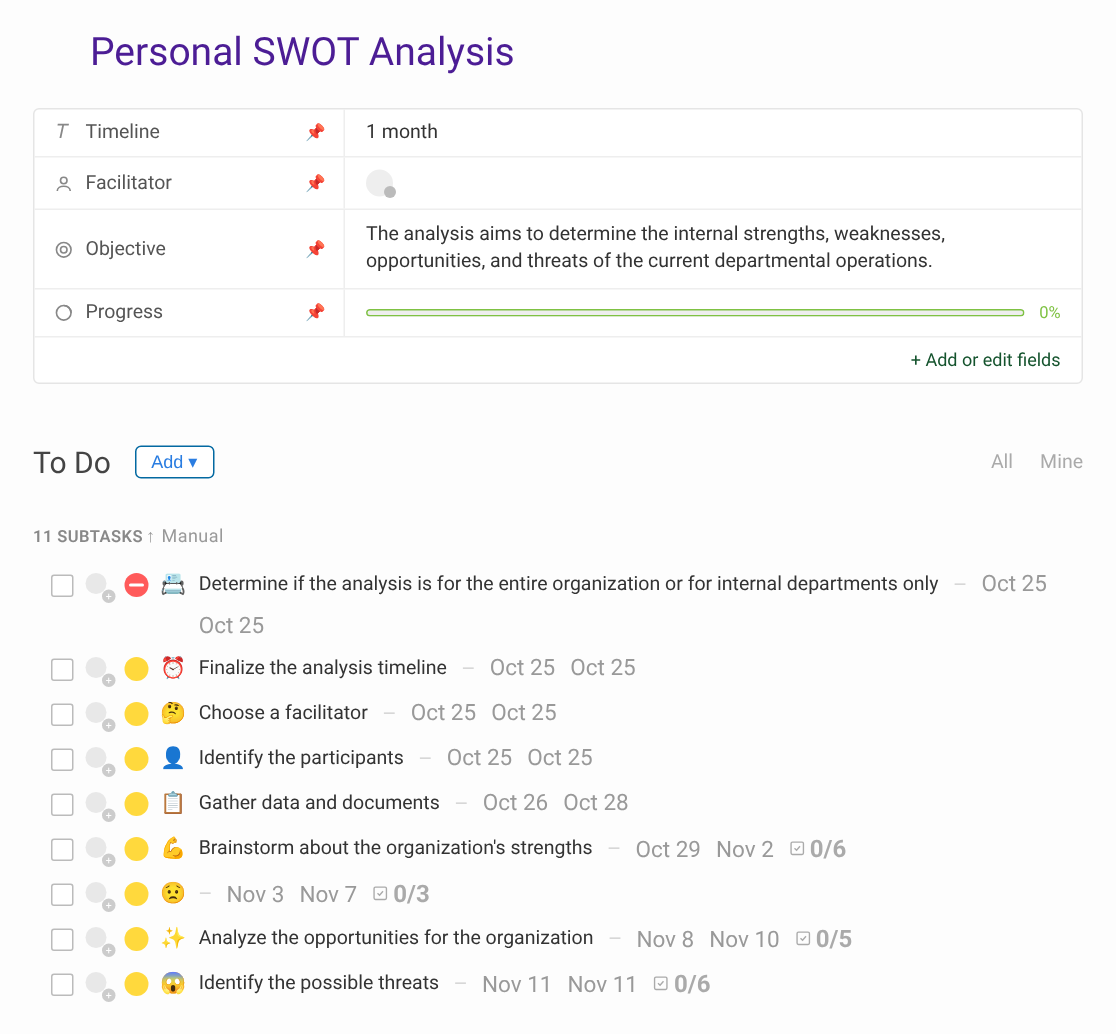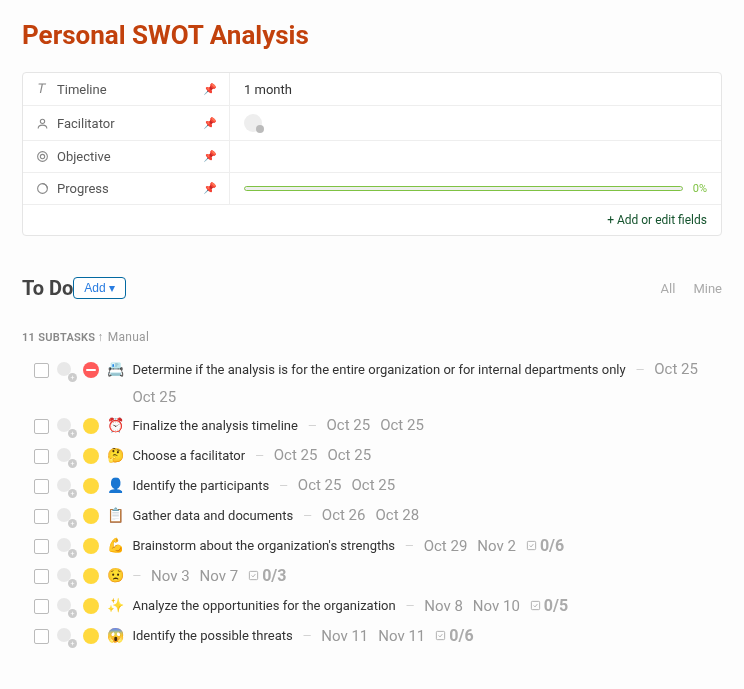--- a/index.html
+++ b/index.html
@@ -1,33 +1,33 @@
 <!DOCTYPE html>
 <html><head>
 <meta charset="utf-8">
 <style>
 * { box-sizing: border-box; margin: 0; padding: 0; }
 body { font-family: -apple-system, BlinkMacSystemFont, "Segoe UI", Roboto, sans-serif; background: #fdfdfd; color: #333; padding: 20px 22px; width: 744px; }
-.title { font-size: 26px; font-weight: 700; color: #c2410c; margin-bottom: 22px; }
+.title { font-size: 26px; font-weight: 400; color: #4c1d95; margin-bottom: 22px; margin-left: 38px; }
 .fields-card { border: 1px solid #e5e5e5; border-radius: 4px; background: #fff; margin-bottom: 40px; }
 .field-row { display: flex; border-bottom: 1px solid #eee; }
 .field-row:last-of-type { border-bottom: none; }
 .field-label-cell { width: 207px; padding: 8px 12px; border-right: 1px solid #eee; display: flex; align-items: center; gap: 8px; color: #555; font-size: 13px; position: relative; }
 .field-label-cell .pin { margin-left: auto; color: #3a7cff; font-size: 11px; }
 .field-value-cell { flex: 1; padding: 8px 14px; font-size: 13px; color: #333; display: flex; align-items: center; }
 .field-icon { color: #888; font-size: 13px; width: 14px; display: inline-flex; justify-content: center; }
 .objective-text { line-height: 1.4; }
 .progress-wrap { display: flex; align-items: center; gap: 10px; width: 100%; }
 .progress-bar { flex: 1; height: 5px; background: #eee; border-radius: 3px; position: relative; overflow: hidden; }
 .progress-fill { position: absolute; left: 0; top: 0; bottom: 0; width: 0%; background: #7fc243; }
 .progress-rim { position: absolute; inset: 0; border: 1px solid #7fc243; border-radius: 3px; }
 .progress-pct { font-size: 11px; color: #7fc243; }
 .add-fields { text-align: right; padding: 8px 14px; font-size: 12px; color: #14532d; cursor: pointer; }
 .section-head { display: flex; align-items: center; margin-bottom: 30px; }
-.section-title { font-size: 20px; font-weight: 700; color: #444; margin-right: 0; }
+.section-title { font-size: 20px; font-weight: 400; color: #444; margin-right: 16px; }
 .add-btn { border: 1px solid #0369a1; color: #2a7de1; background: #fff; border-radius: 4px; padding: 3px 10px; font-size: 12px; cursor: pointer; display: inline-flex; align-items: center; gap: 4px; }
 .filter-links { margin-left: auto; display: flex; gap: 18px; font-size: 13px; color: #aaa; }
 .filter-links span { cursor: pointer; }
 .list-meta { display: flex; align-items: center; gap: 2px; font-size: 11px; color: #888; margin-bottom: 16px; font-weight: 600; letter-spacing: 0.3px; }
 .list-meta .sort { display: flex; align-items: center; gap: 4px; color: #999; font-weight: 400; font-size: 12px; }
 .task-list { display: flex; flex-direction: column; gap: 10px; padding-left: 12px; }
 .task { display: flex; align-items: flex-start; gap: 8px; font-size: 13px; }
 .chk { width: 15px; height: 15px; border: 1.5px solid #bbb; border-radius: 2px; background: #fff; cursor: pointer; margin-top: 3px; flex-shrink: 0; }
 .assign { width: 18px; height: 18px; position: relative; flex-shrink: 0; margin-top: 2px; }
 .assign .silh { width: 14px; height: 14px; border-radius: 50%; background: #e8e8e8; display: block; }
@@ -80,20 +80,21 @@
     <div class="field-label-cell">
       <span class="field-icon">
         <svg width="13" height="13" viewBox="0 0 24 24" fill="none" stroke="#888" stroke-width="2">
             <circle cx="12" cy="12" r="9"></circle>
             <circle cx="12" cy="12" r="4"></circle>
           </svg>
       </span>
       <span>Objective</span>
       <span class="pin">📌</span>
     </div>
+    <div class="field-value-cell objective-text">The analysis aims to determine the internal strengths, weaknesses, opportunities, and threats of the current departmental operations.</div>
   </div>
   <div class="field-row">
     <div class="field-label-cell">
       <span class="field-icon">
         <svg width="13" height="13" viewBox="0 0 24 24" fill="none" stroke="#888" stroke-width="2">
             <circle cx="12" cy="12" r="9"></circle>
             <path d="M12 3 a9 9 0 0 1 9 9"></path>
           </svg>
       </span>
       <span>Progress</span>

